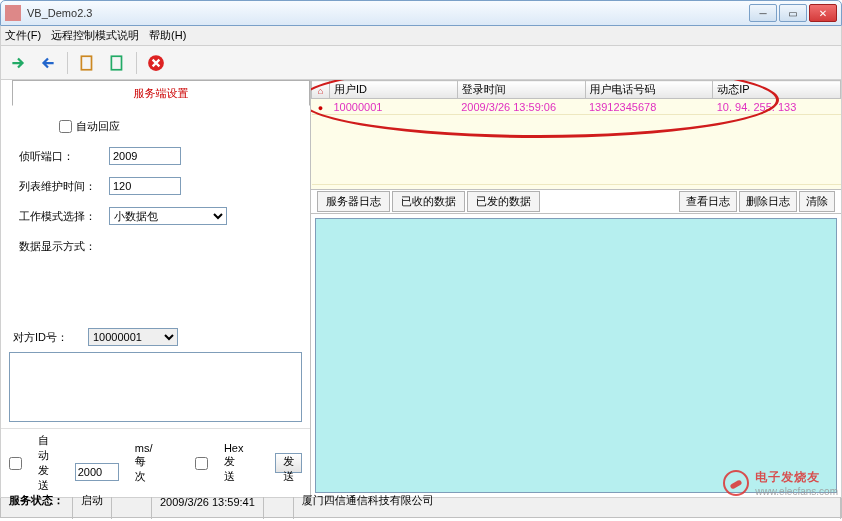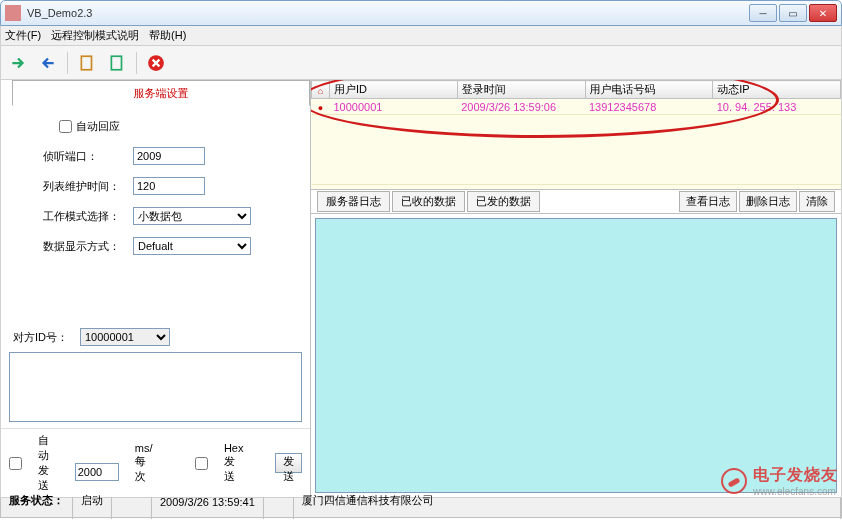--- a/index.html
+++ b/index.html
@@ -28,33 +28,33 @@
 
 
 .left { width: 310px; background:#fff; border-right:1px solid #c0c0c0; display:flex; flex-direction:column; }
 .tabrow { display:flex; height: 26px; }
 .tabrow .tab { flex:1; border:1px solid #b0b0b0; background:#f0f0f0; display:flex; align-items:center; justify-content:center;margin-left:11px; }
 .tabrow .tab.active { background:#fff; border-bottom-color:#fff; color:#c00; font-weight:normal; }
 .tabrow .tab span { color: inherit; }
 .tab .r { color:#c00; }
 
 .settings { padding: 10px 18px; flex:0 0 auto; }
-.settings .row { display:flex; align-items:center; margin-bottom: 10px; height:20px;margin-left:24px; }
+.settings .row { display:flex; align-items:center; margin-bottom: 10px; height:20px; }
 .settings .lbl { width: 90px; color:#000; }
 .settings .chk { margin-left: 40px; display:flex; align-items:center; gap:4px;}
 .settings input[type=text] { border:1px solid #7f9db9; height:18px; padding:0 3px; background:#fff; }
 .settings select { border:1px solid #7f9db9; height:18px; background:#fff; }
 .w70 { width:72px; } .w110 { width:118px; }
 
 .spacer { flex:1; }
 
 .sendtabs { display:flex; height:24px; }
 .sendtabs .tab { flex:1; border:1px solid #b0b0b0; background:#f0f0f0; display:flex; align-items:center; justify-content:center; }
 .sendtabs .tab.active .lbltxt { color:#c00; }
-.sendrow { padding: 6px 12px; display:flex; align-items:center; gap:12px; }
+.sendrow { padding: 6px 12px; display:flex; align-items:center; gap:20px; }
 .sendrow select { width:90px; height:18px; border:1px solid #7f9db9; }
 .msgbox { margin: 0 8px 6px 8px; border:1px solid #7f9db9; height:70px; background:#fff; }
 
 .bottomrow { display:flex; align-items:center; padding: 4px 8px; gap:16px; border-top:1px solid #e0e0e0; }
 .bottomrow input[type=text] { width:44px; height:18px; border:1px solid #7f9db9; padding:0 2px;margin-top:17px;}
 .bottomrow button { width:54px; height:20px; border:1px solid #7f9db9; background:linear-gradient(#fff,#e4e4e4); }
 
 
 .right { flex:1; display:flex; flex-direction:column; position:relative; }
 .grid { height: 110px; border-bottom:1px solid #c0c0c0; position:relative; overflow:hidden; background:#fefde9; }
@@ -76,21 +76,21 @@
 .logarea { flex:1; background:#b6efef; margin:4px; border:1px solid #7f9db9; }
 
 
 .statusbar { height:20px; border:1px solid #c0c0c0; border-top:none; display:flex; align-items:center; background:#f0f0f0; }
 .statusbar .cell { border-right:1px solid #c0c0c0; padding:11px 8px; height:100%; display:flex; align-items:flex-end; }
 .statusbar .flex { flex:1; }
 
 .watermark { position:absolute; right:4px; bottom:24px; display:flex; align-items:center; gap:6px; opacity:.85; }
 .watermark .logo { width:26px; height:26px; border:2px solid #d33; border-radius:50%; position:relative; }
 .watermark .logo::after { content:""; position:absolute; left:5px; top:10px; width:12px; height:5px; background:#d33; border-radius:3px; transform:rotate(-30deg);}
-.watermark .txt1 { color:#d33; font-size:16px; font-weight:bold; letter-spacing:1px;}
+.watermark .txt1 { color:#d33; font-size:12px; font-weight:bold; letter-spacing:1px;}
 .watermark .txt2 { color:#999; font-size:10px; }
 </style>
 </head>
 <body>
 
 <div class="titlebar">
   <div class="icon"></div>
   <div class="title">VB_Demo2.3</div>
   <div class="winbtns">
     <div class="winbtn">─</div>
@@ -157,21 +157,20 @@
       <div class="row">
         <span class="lbl">列表维护时间：</span>
         <input type="text" class="w70" value="120" style="">
       </div>
       <div class="row">
         <span class="lbl">工作模式选择：</span>
         <select class="w110"><option>小数据包</option></select>
       </div>
       <div class="row">
         <span class="lbl">数据显示方式：</span>
-        <select class="w110"><option>Defualt</option></select>
       </div>
     </div>
 
     <div class="spacer"></div>
 
     <div class="sendrow">
       <span>对方ID号：</span>
       <select><option>10000001</option></select>
     </div>
     <div class="msgbox"></div>

